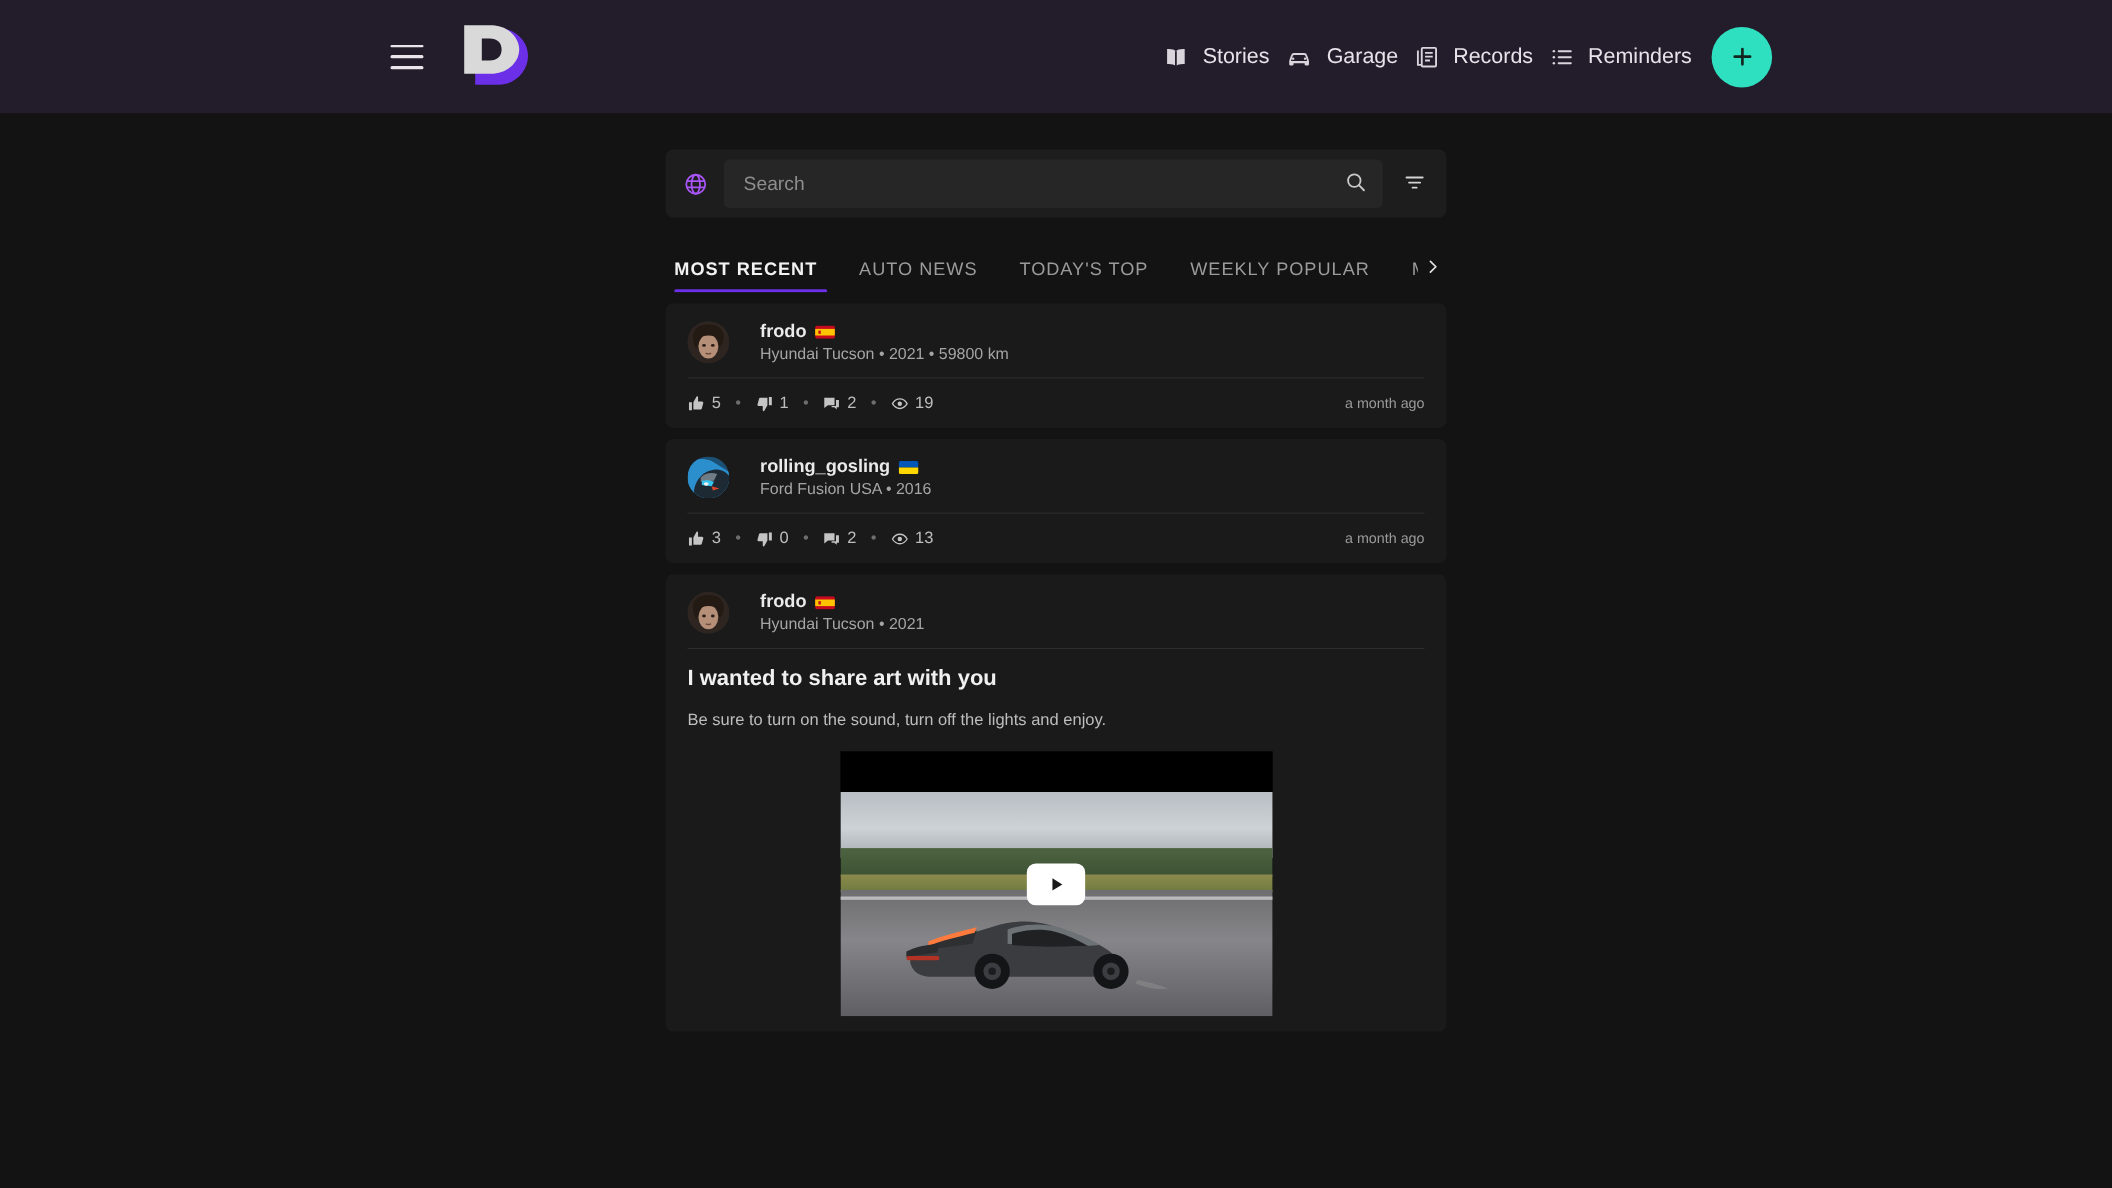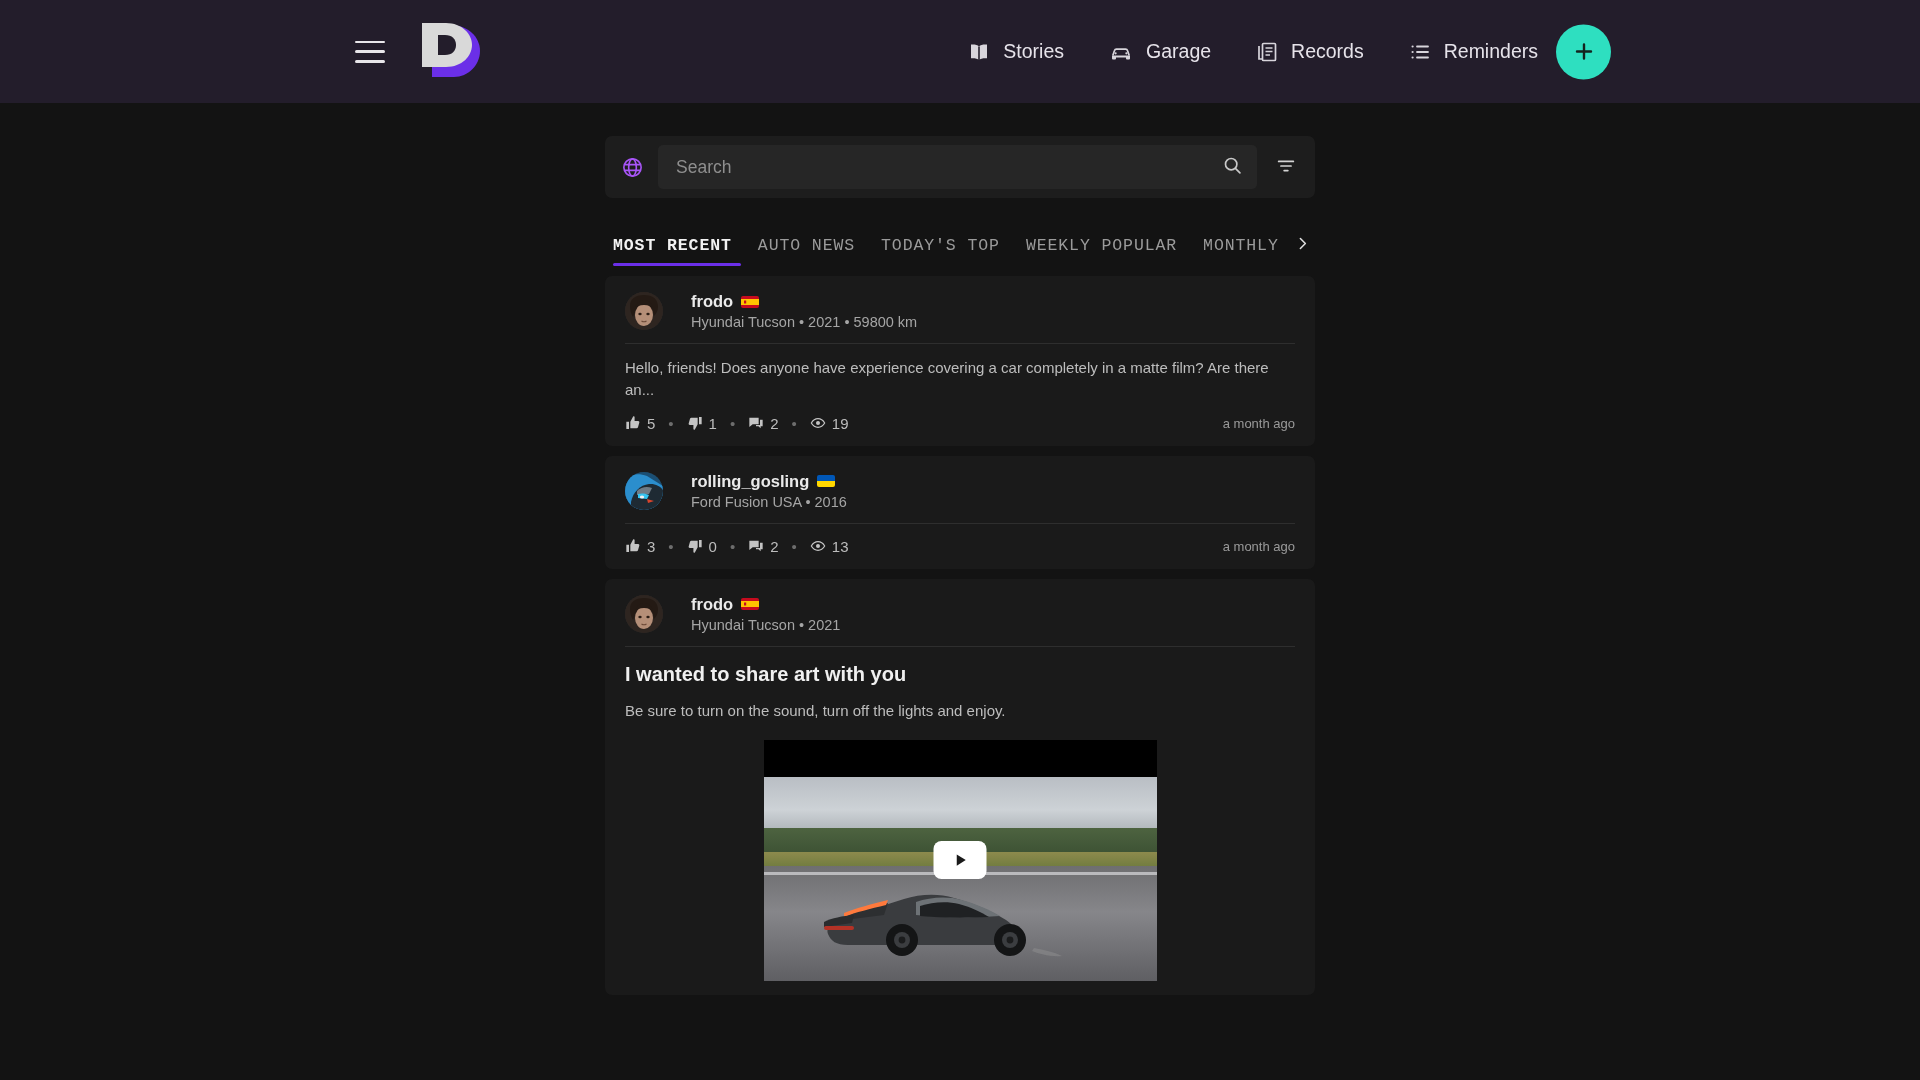--- a/index.html
+++ b/index.html
@@ -41,21 +41,21 @@
   }
   .logo svg { display:block; }
 
   .nav {
     position: absolute;
     right: 382px;
     top: 50%;
     transform: translateY(-50%);
     display: flex;
     align-items: center;
-    gap: 44px;
+    gap: 14px;
   }
   .nav-item {
     display: flex; align-items: center; gap: 12px;
     color: #e6e3ea;
     font-size: 19.5px;
     cursor: pointer;
     white-space: nowrap;
   }
   .nav-item .ico { display:flex; align-items:center; }
   .nav-item .ico svg { display:block; }
@@ -125,24 +125,23 @@
     margin-top: 26px;
     display: flex;
     align-items: flex-end;
     position: relative;
     height: 42px;
     overflow: hidden;
   }
   .tabs {
     display: flex;
     align-items: flex-end;
-    gap: 0;
+    gap: 12px;
     flex: 1 1 auto;
     overflow: hidden;
-    font-family: Liberation Mono, monospace;
   }
   .tab {
     color: #9b9b9b;
     font-size: 16.5px;
     letter-spacing: 0.9px;
     padding: 0 13px 11px 13px;
     white-space: nowrap;
     cursor: pointer;
     position: relative;
   }
@@ -433,21 +432,20 @@
                 <rect width="18" height="12" fill="#c60b1e"></rect>
                 <rect y="3" width="18" height="6" fill="#ffc400"></rect>
                 <rect x="3" y="4.5" width="2.2" height="3" fill="#c60b1e"></rect>
               </svg>
             </span>
           </div>
           <div class="car-line">Hyundai Tucson • 2021 • 59800 km</div>
         </div>
       </div>
       <div class="divider"></div>
-      <div class="post-excerpt">Hello, friends! Does anyone have experience covering a car completely in a matte film? Are there an...</div>
       <div class="stats">
         <div class="stat">
           <span>
             <svg width="16" height="16" viewBox="0 0 24 24" fill="#c4c4c4">
               <path d="M2 10h4v11H2zM8 10l4.2-7.6c.6-1 2.2-.6 2.2.6V9h5.4c1.2 0 2 1.1 1.7 2.2l-2 7.3c-.3 1-1.2 1.5-2.2 1.5H8z"></path>
             </svg>
           </span>
           <span>5</span>
         </div>
         <span class="dot">•</span>

